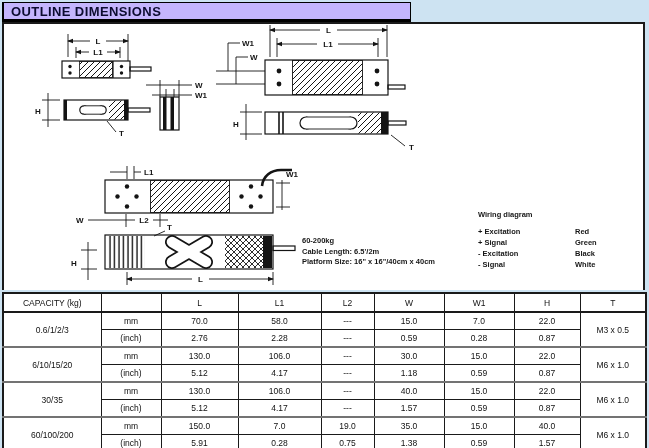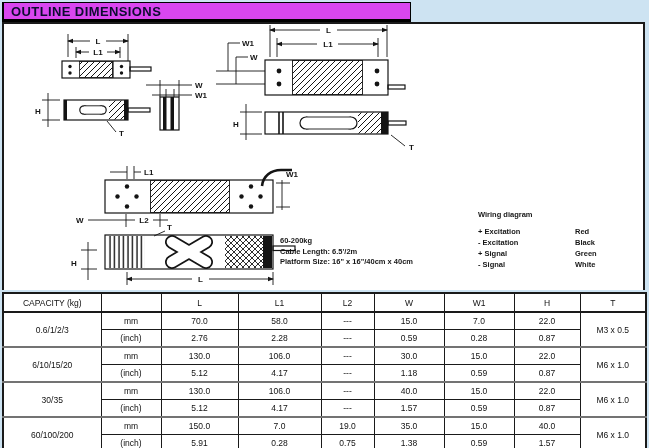--- a/index.html
+++ b/index.html
@@ -1,27 +1,27 @@
 <!DOCTYPE html>
 <html><head>
 <meta charset="utf-8">
 <style>
   html,body{margin:0;padding:0;background:#cde3f2;}
   .page{position:relative;width:649px;height:448px;background:#cde3f2;
         font-family:"Liberation Sans",sans-serif;color:#141414;overflow:hidden;}
   .titlebox{position:absolute;left:2px;top:2px;width:399px;height:16px;
         border:1px solid #000;border-bottom:3px solid #000;border-left:2px solid #000;
-        background:#d946ef;display:flex;align-items:center;padding-left:7px;}
+        background:#c4b5fd;display:flex;align-items:center;padding-left:7px;}
   .titlebox span{font-weight:bold;font-size:13px;letter-spacing:.4px;color:#0c0c30;}
   .panel{position:absolute;left:2px;top:22px;width:639px;height:266px;background:#fff;
         border:2px solid #1a1a1a;border-bottom:none;}
   .caption{position:absolute;font-size:7.5px;font-weight:bold;line-height:10.5px;color:#161616;white-space:nowrap;}
   .c1{left:43px;top:136px;}
   .c2{left:257px;top:136px;}
-  .c3{left:280px;top:236px;}
+  .c3{left:302px;top:236px;}
   .wiring{position:absolute;left:478px;top:210px;font-size:7.5px;font-weight:bold;color:#161616;}
   .wiring-title{margin-bottom:7px;}
   .wrow{display:flex;width:160px;line-height:11px;align-items:flex-end;}
   .wrow .term{flex:0 0 97px;}
   .draw{position:absolute;left:0;top:0;pointer-events:none;}
   .draw text{font-family:"Liberation Sans",sans-serif;font-size:8px;font-weight:bold;fill:#141414;}
   .pl{stroke:#141414;stroke-width:1.2;fill:none;}
   .dl{stroke:#141414;stroke-width:0.9;fill:none;}
   .dim-table{position:absolute;left:2px;top:292px;width:643px;border-collapse:collapse;
         table-layout:fixed;background:#fff;font-size:8.5px;color:#111;
@@ -50,26 +50,26 @@
     <div>Platform Size: 16" x 16"/40cm x 40cm</div>
   </div>
 
   <div class="wiring">
     <div class="wiring-title">Wiring diagram</div>
     <div class="wrow">
       <span class="term">+ Excitation</span>
       <span>Red</span>
     </div>
     <div class="wrow">
+      <span class="term">+ Signal</span>
+      <span>Green</span>
+    </div>
+    <div class="wrow">
       <span class="term">- Excitation</span>
       <span>Black</span>
-    </div>
-    <div class="wrow">
-      <span class="term">+ Signal</span>
-      <span>Green</span>
     </div>
     <div class="wrow">
       <span class="term">- Signal</span>
       <span>White</span>
     </div>
   </div>
 
   <svg class="draw" width="649" height="448" viewBox="0 0 649 448">
     <defs>
       <pattern id="hatch" width="6" height="6" patternUnits="userSpaceOnUse">

